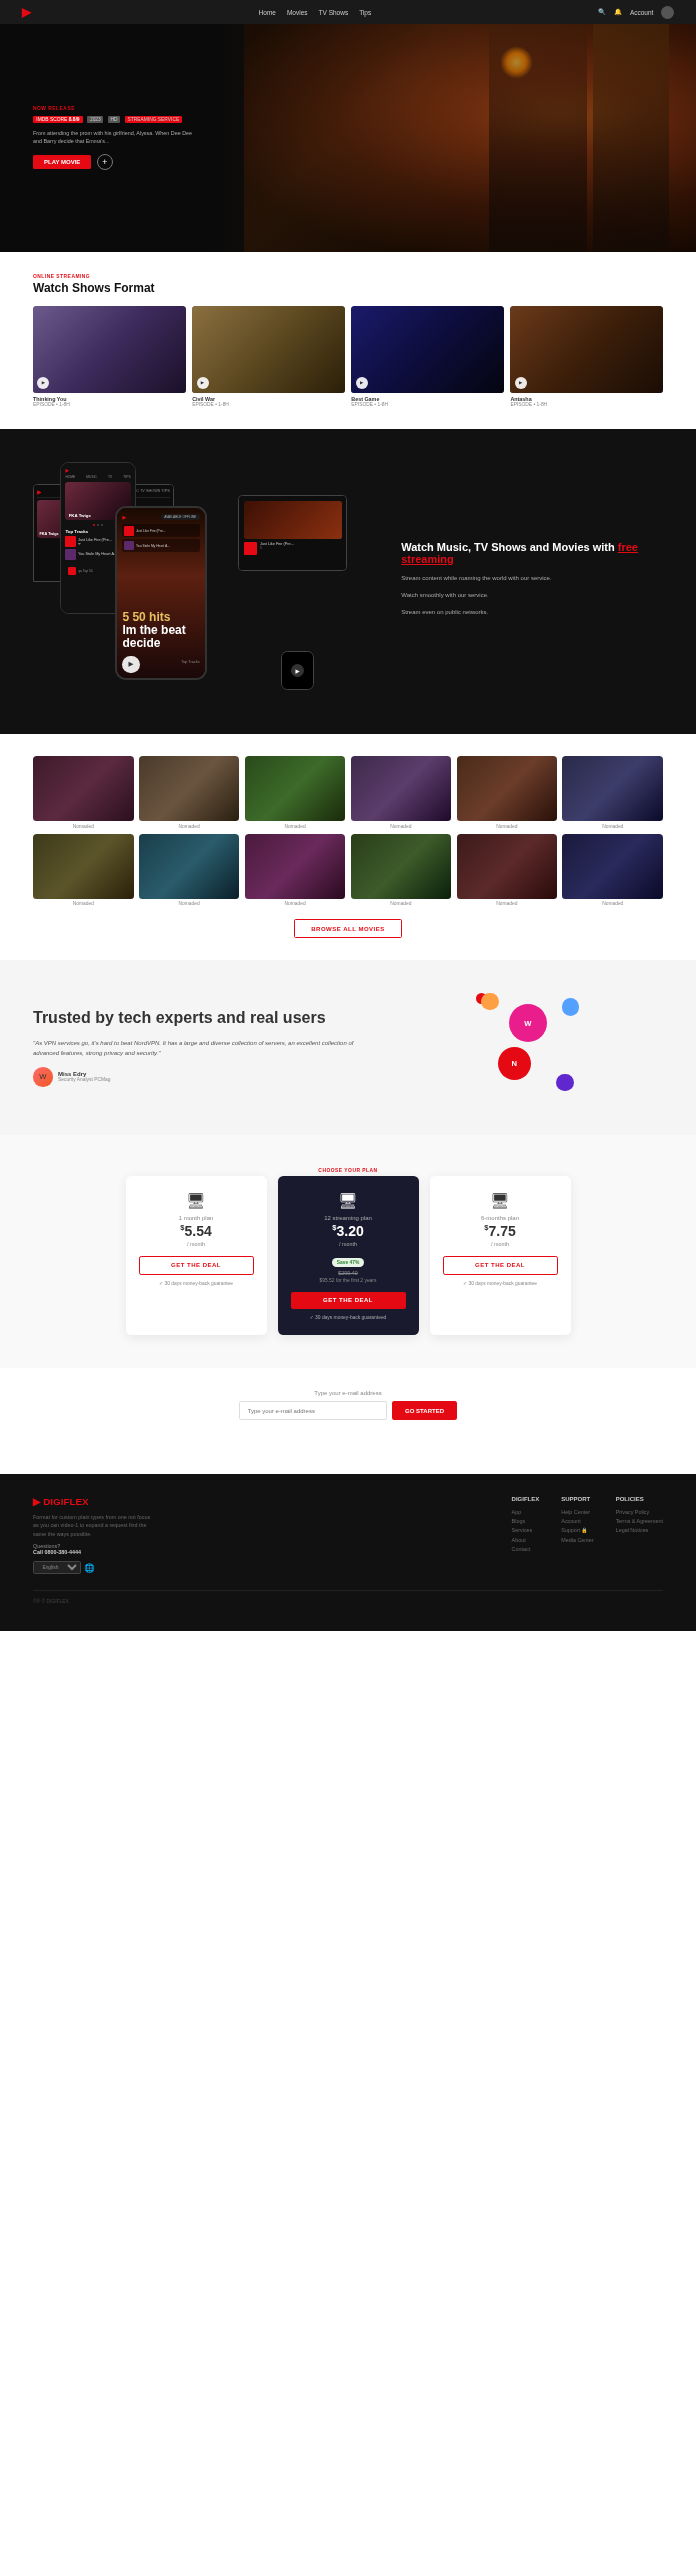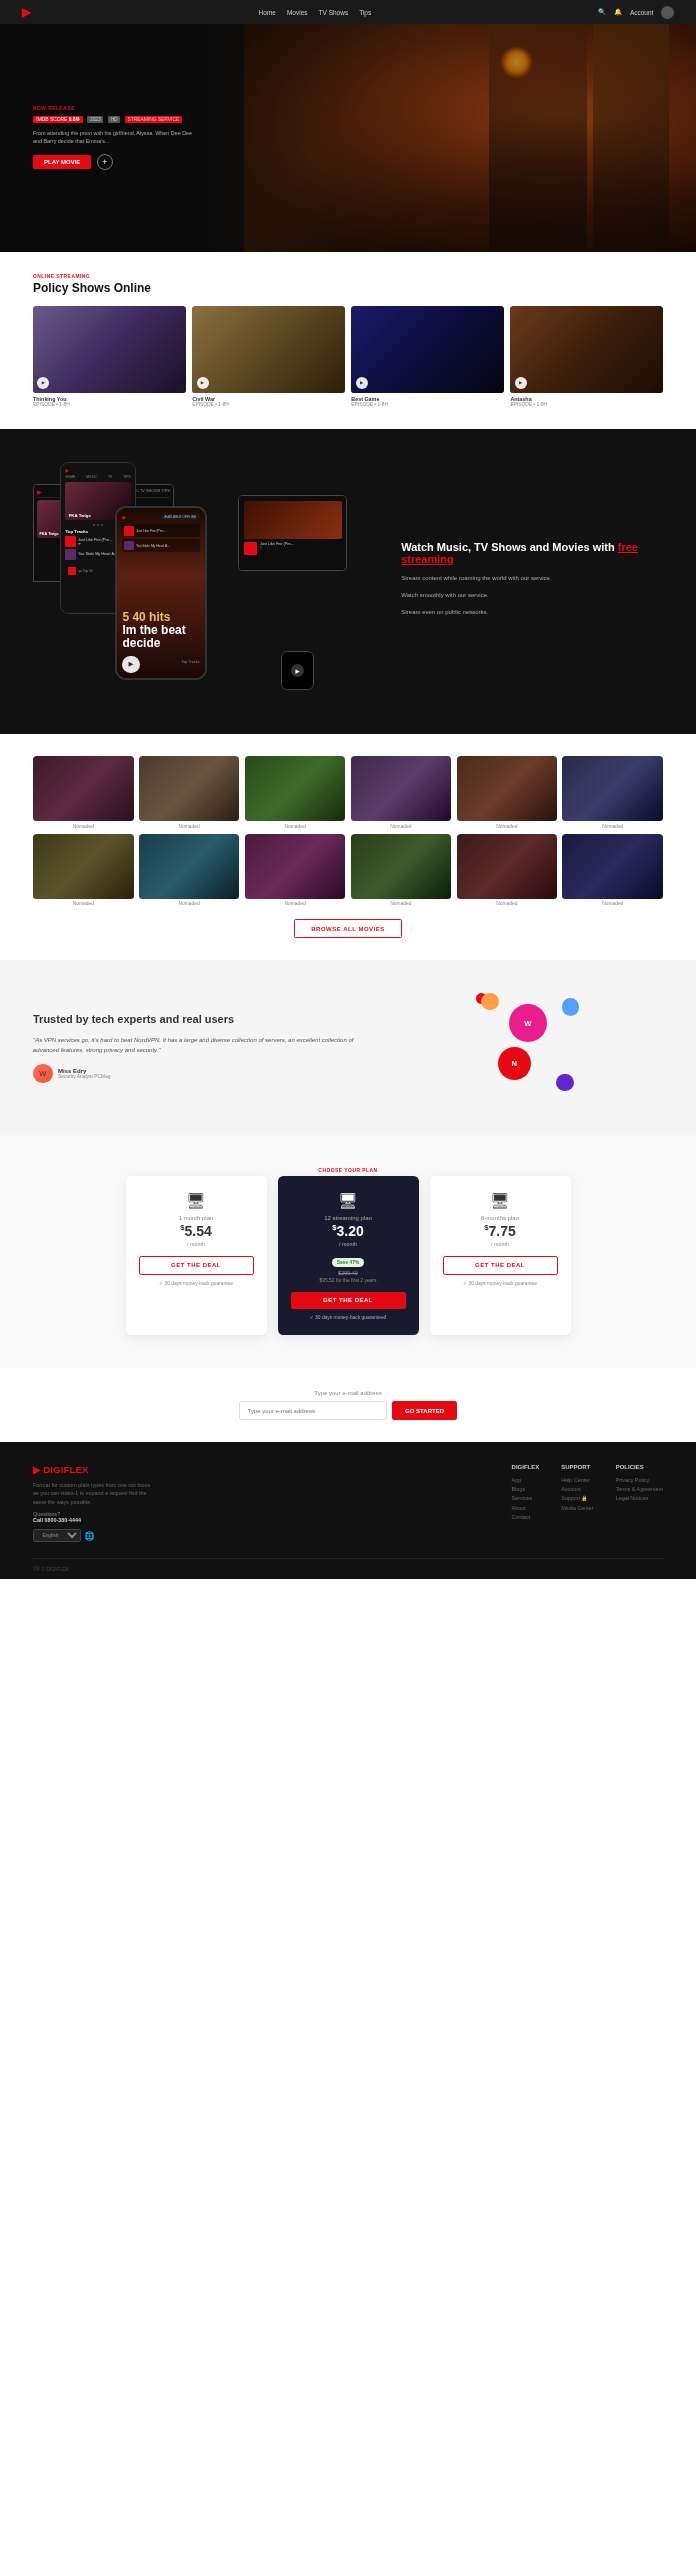--- a/index.html
+++ b/index.html
@@ -174,21 +174,21 @@
 
     
     .trusted-section {
       background: #f5f5f5;
       padding: 33px;
       display: flex;
       gap: 33px;
       align-items: center;
     }
     .trusted-content { flex: 1; }
-    .trusted-content h2 { font-size: 11px; font-weight: 800; margin-bottom: 8.7px; line-height: 1.3; }
+    .trusted-content h2 { font-size: 16px; font-weight: 800; margin-bottom: 8.7px; line-height: 1.3; }
     .testimonial-quote { color: #555; font-size: 6px; line-height: 1.7; margin-bottom: 8.7px; font-style: italic; }
     .testimonial-author { display: flex; align-items: center; gap: 5.4px; }
     .author-avatar {
       width: 19.6px; height: 19.6px; border-radius: 50%;
       background: linear-gradient(135deg, #ff6b6b, #ee5a24); flex-shrink: 0;
     }
     .author-name { font-size: 6px; font-weight: bold; }
     .author-role { font-size: 4.9px; color: #888; }
     .trusted-logos { flex: 0.8; display: flex; flex-direction: column; align-items: center; gap: 11px; }
     .logos-cluster { position: relative; width: 109px; height: 109px; }
@@ -258,21 +258,21 @@
     .email-label { font-size: 6px; color: #888; margin-bottom: 5.4px; }
     .email-form { display: flex; gap: 5.4px; justify-content: center; max-width: 218px; margin: 0 auto; }
     .email-input {
       flex: 1; padding: 5.4px 7.6px; border: 0.5px solid #ddd; border-radius: 2.2px;
       font-size: 6px; color: #888;
     }
     .btn-start { background: #e50914; color: #fff; border: none; padding: 5.4px 13px; border-radius: 2.2px; font-size: 6px; font-weight: bold; cursor: pointer; }
 
     
     footer {
-      background: #111; color: #888; padding: 22px 33px 7px;
+      background: #111; color: #888; padding: 22px 33px 27px; margin-top: 32px;
     }
     .footer-top {
       display: flex; gap: 22px; margin-bottom: 16.3px;
     }
     .footer-brand { flex: 1.5; }
     .footer-logo { color: #e50914; font-size: 9.8px; font-weight: 900; margin-bottom: 5.4px; }
     .footer-desc { font-size: 5.4px; line-height: 1.6; color: #666; max-width: 120px; }
     .footer-contact { font-size: 5.4px; margin-top: 4.4px; color: #888; }
     .footer-contact strong { color: #ccc; }
     .footer-lang {
@@ -401,21 +401,21 @@
     <p class="hero-desc">From attending the prom with his girlfriend, Alyssa. When Dee Dee and Barry decide that Emma's...</p>
     <div class="hero-buttons">
       <button class="btn-play">PLAY MOVIE</button>
       <button class="btn-add">+</button>
     </div>
   </div>
 </section>
 
 <section class="section">
   <div class="section-label">ONLINE STREAMING</div>
-  <h2 class="section-title">Policy Shows Online</h2>
+  <h2 class="section-title">Watch Shows Format</h2>
   <div class="shows-grid">
     <div class="show-card">
       <div class="show-card-img">
         <div class="figure-thinking"></div>
         <div class="play-btn-sm">▶</div>
       </div>
       <div class="show-card-label">Thinking You</div>
       <div class="show-card-meta">EPISODE • 1-8H</div>
     </div>
     <div class="show-card">
@@ -536,21 +536,21 @@
           <div style="display:flex;align-items:center;gap:2.2px;background:rgba(0,0,0,0.4);border-radius:2.2px;padding:1.6px;">
             <div style="width:9.8px;height:9.8px;background:#e50914;border-radius:1.1px;"></div>
             <div style="font-size:3.3px;color:#ccc;">Just Like Fire (Pre...</div>
           </div>
           <div style="display:flex;align-items:center;gap:2.2px;background:rgba(0,0,0,0.4);border-radius:2.2px;padding:1.6px;">
             <div style="width:9.8px;height:9.8px;background:#5c2a6b;border-radius:1.1px;"></div>
             <div style="font-size:3.3px;color:#ccc;">You Stole My Heart A...</div>
           </div>
         </div>
         <div class="promo-big-text">
-          <em>5 40 hits</em><br>
+          <em>5 50 hits</em><br>
           <span>Im the beat</span><br>
           <span>decide</span>
         </div>
         <div style="display:flex;align-items:center;justify-content:space-between;">
           <div class="promo-play">▶</div>
           <div style="font-size:3.8px;color:#888;text-align:right;">Top Tracks</div>
         </div>
       </div>
     </div>
 

